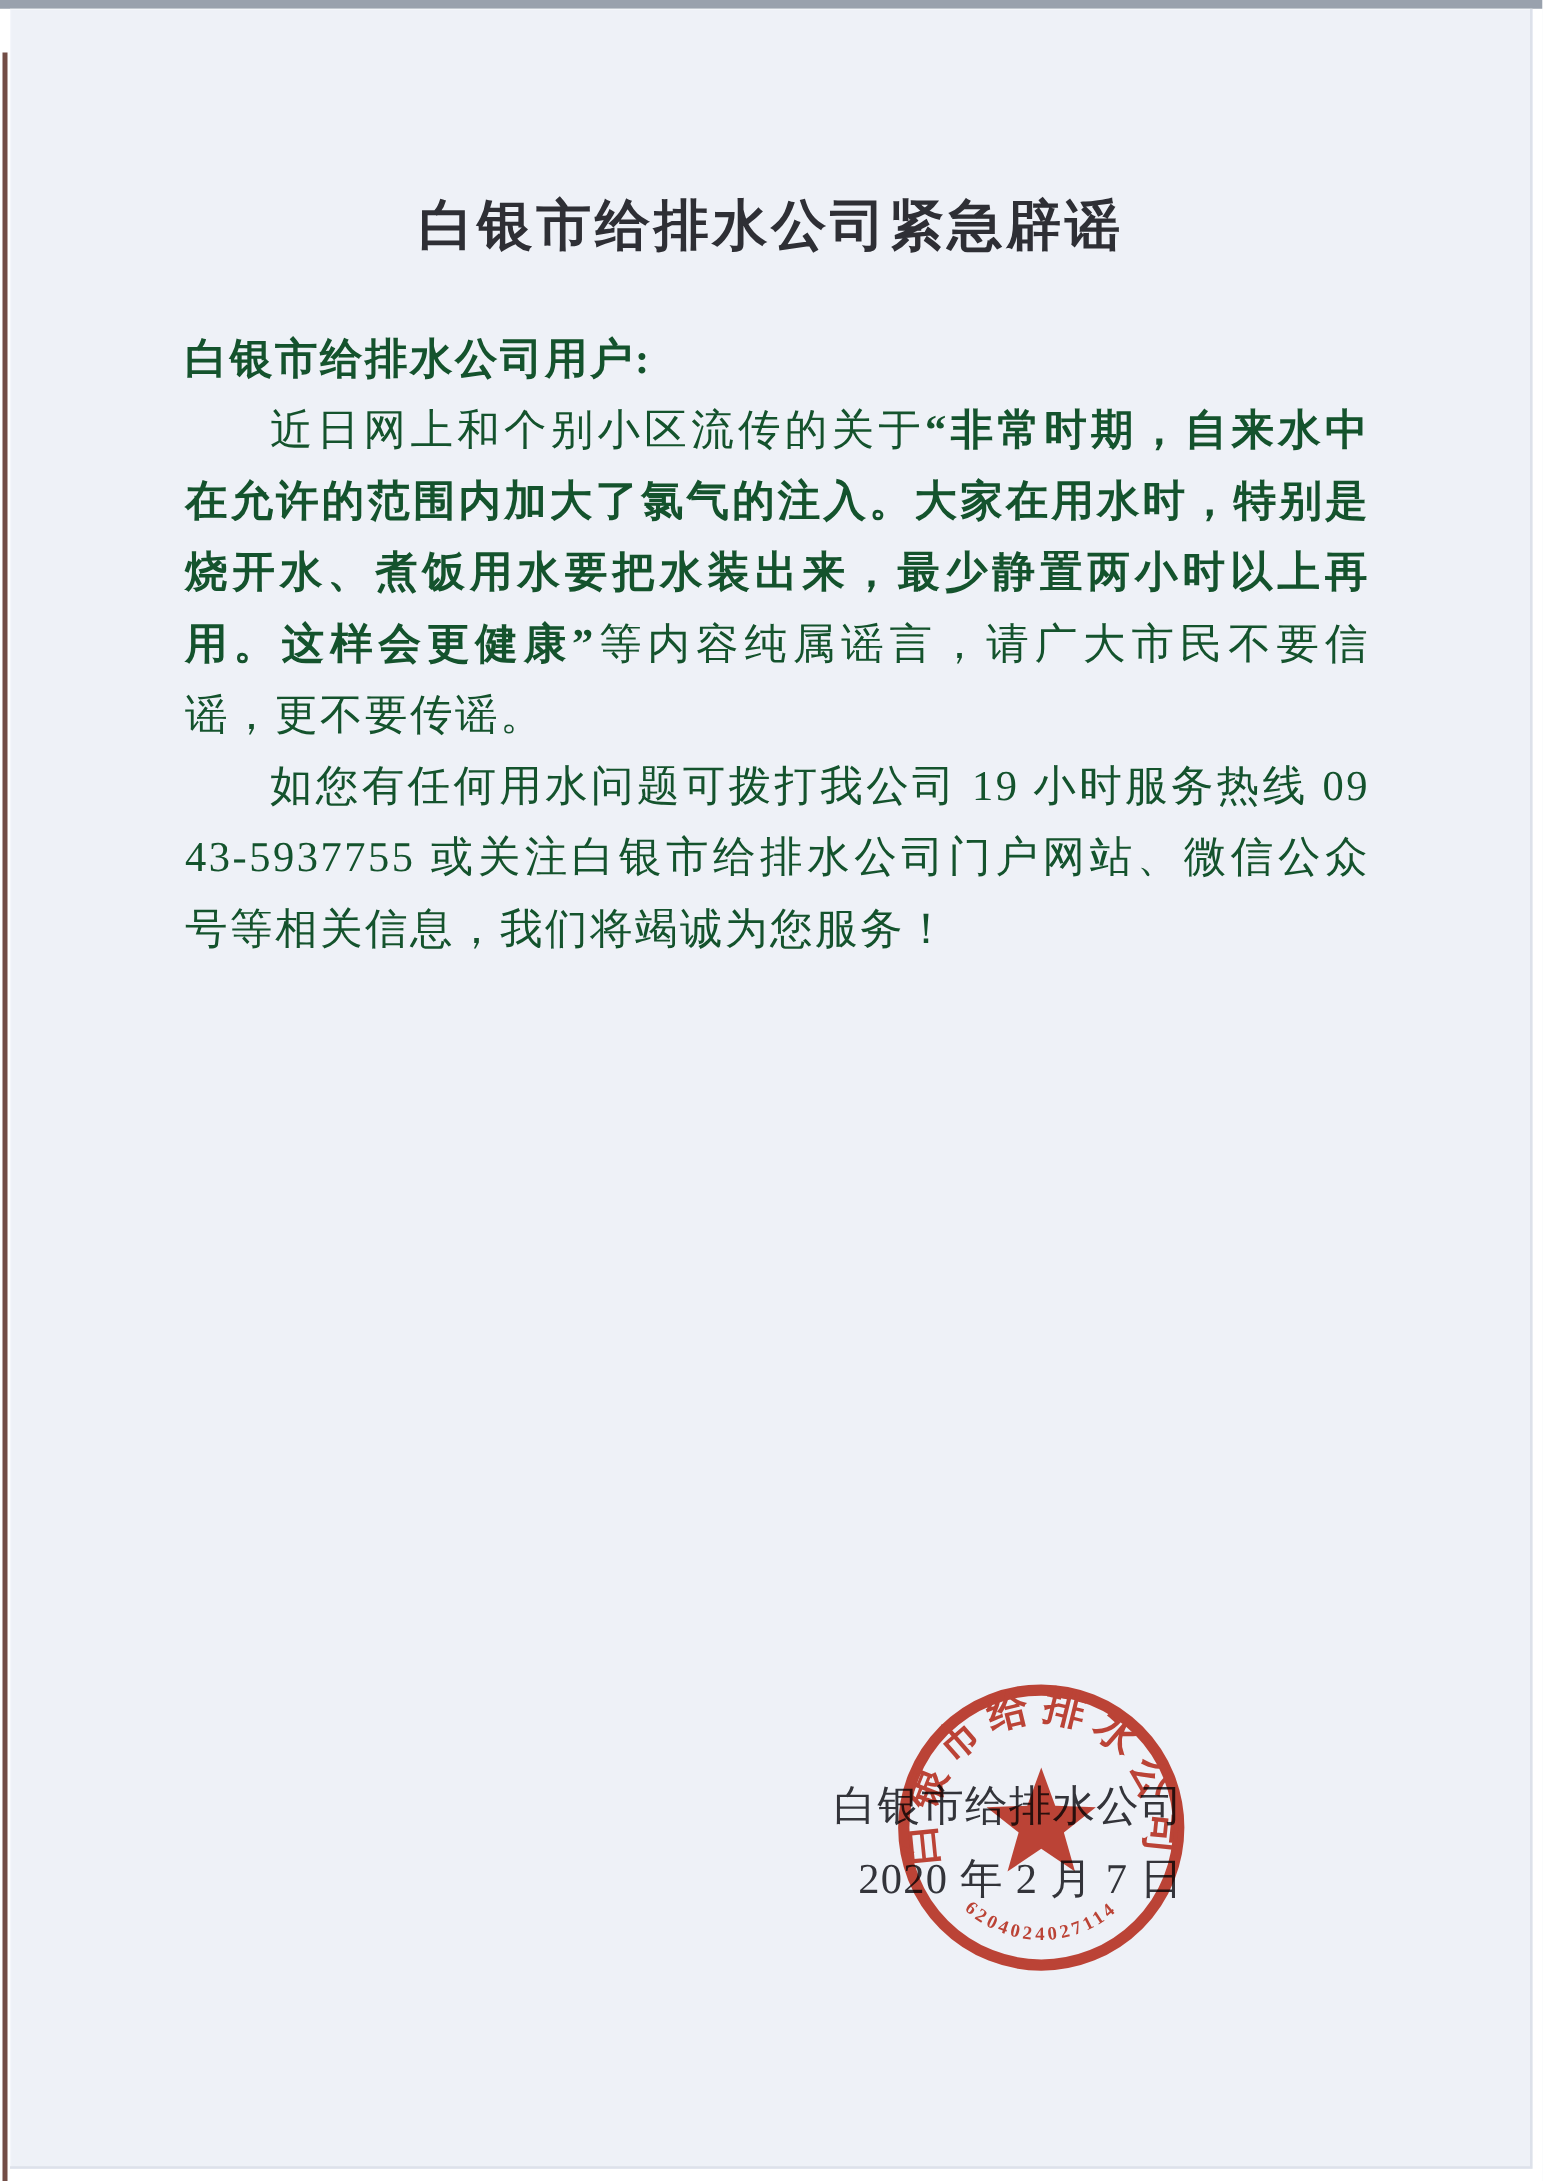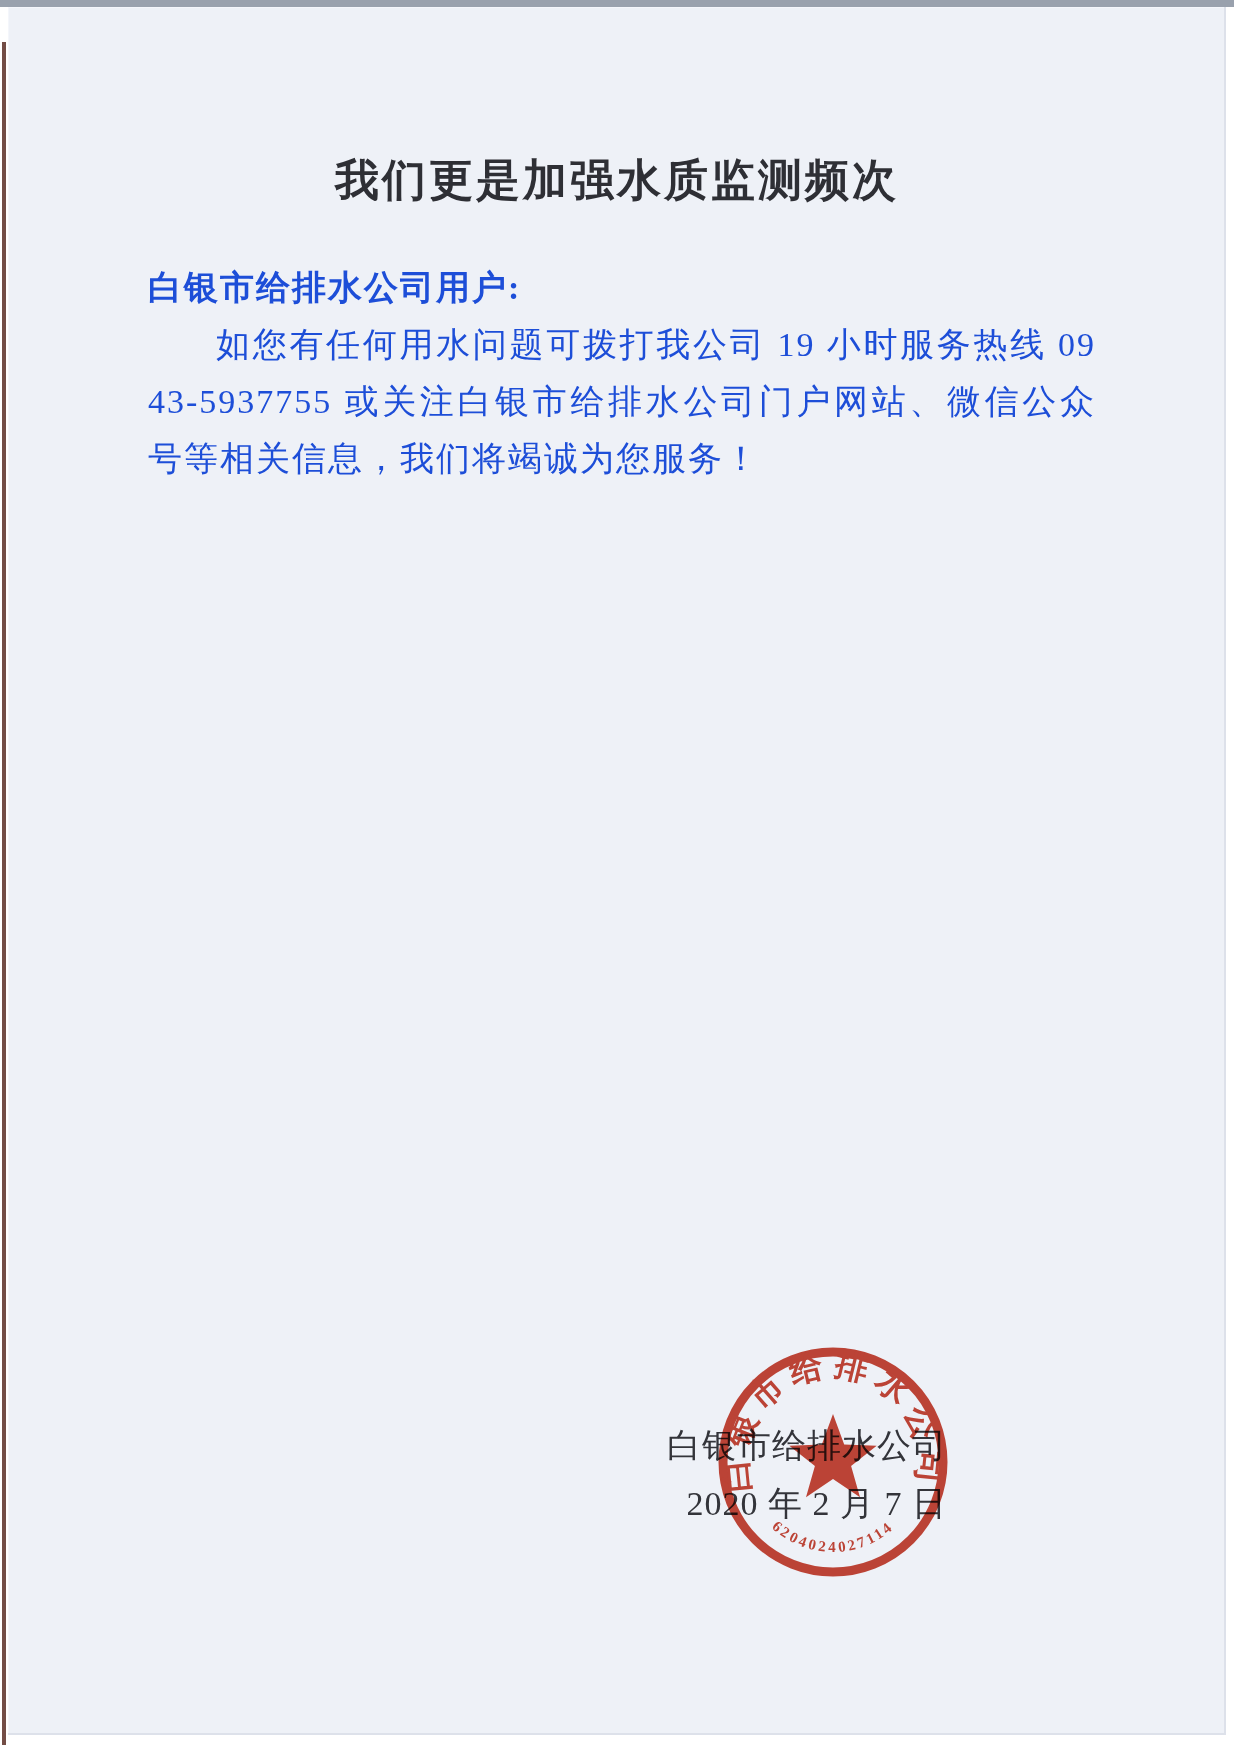--- a/index.html
+++ b/index.html
@@ -22,21 +22,21 @@
     background:#eef1f7;
     box-shadow: inset -2px -2px 0 #dde1ea, inset 1px 1px 0 #f4f6fb;
   }
   .doc-title {
     position:absolute; left:0; top:144px; width:100%;
     text-align:center; font-size:44px; font-weight:700;
     letter-spacing:3px; color:#2e2f35;
   }
   .doc-body {
     position:absolute; left:140px; top:252px; width:948px;
-    font-size:34px; line-height:57px; color:#1d4ed8;
+    font-size:34px; line-height:57px; color:#14532d;
     text-align:justify; word-break:break-all; letter-spacing:2px;
   }
   .doc-body p { margin:0; text-indent:2em; }
   .salutation { font-weight:700; text-indent:0 !important; }
   .quoted-bold { font-weight:700; }
   .signature-block {
     position:absolute; top:1410px; right:279px;
     text-align:right; font-size:34px; line-height:58px;
     color:#33343a; letter-spacing:1px;
   }
@@ -49,24 +49,25 @@
   .seal-text { font-family:"Liberation Serif","DejaVu Serif",serif; }
 </style>
 </head>
 <body>
 
 <div class="scan-strip-top"></div>
 <div class="scan-line-left"></div>
 
 <div class="paper">
 
-  <div class="doc-title">我们更是加强水质监测频次</div>
+  <div class="doc-title">白银市给排水公司紧急辟谣</div>
 
   <div class="doc-body">
     <p class="salutation">白银市给排水公司用户:</p>
+    <p><span>近日网上和个别小区流传的关于</span><span class="quoted-bold">“非常时期，自来水中在允许的范围内加大了氯气的注入。大家在用水时，特别是烧开水、煮饭用水要把水装出来，最少静置两小时以上再用。这样会更健康”</span><span>等内容纯属谣言，请广大市民不要信谣，更不要传谣。</span></p>
     <p>如您有任何用水问题可拨打我公司 19 小时服务热线 0943-5937755 或关注白银市给排水公司门户网站、微信公众号等相关信息，我们将竭诚为您服务！</p>
   </div>
 
   <div class="signature-block">
     <div>白银市给排水公司</div>
     <div>2020 年 2 月 7 日</div>
   </div>
 
   <div class="seal-wrap">
     <svg width="270" height="270" viewBox="0 0 270 270">

